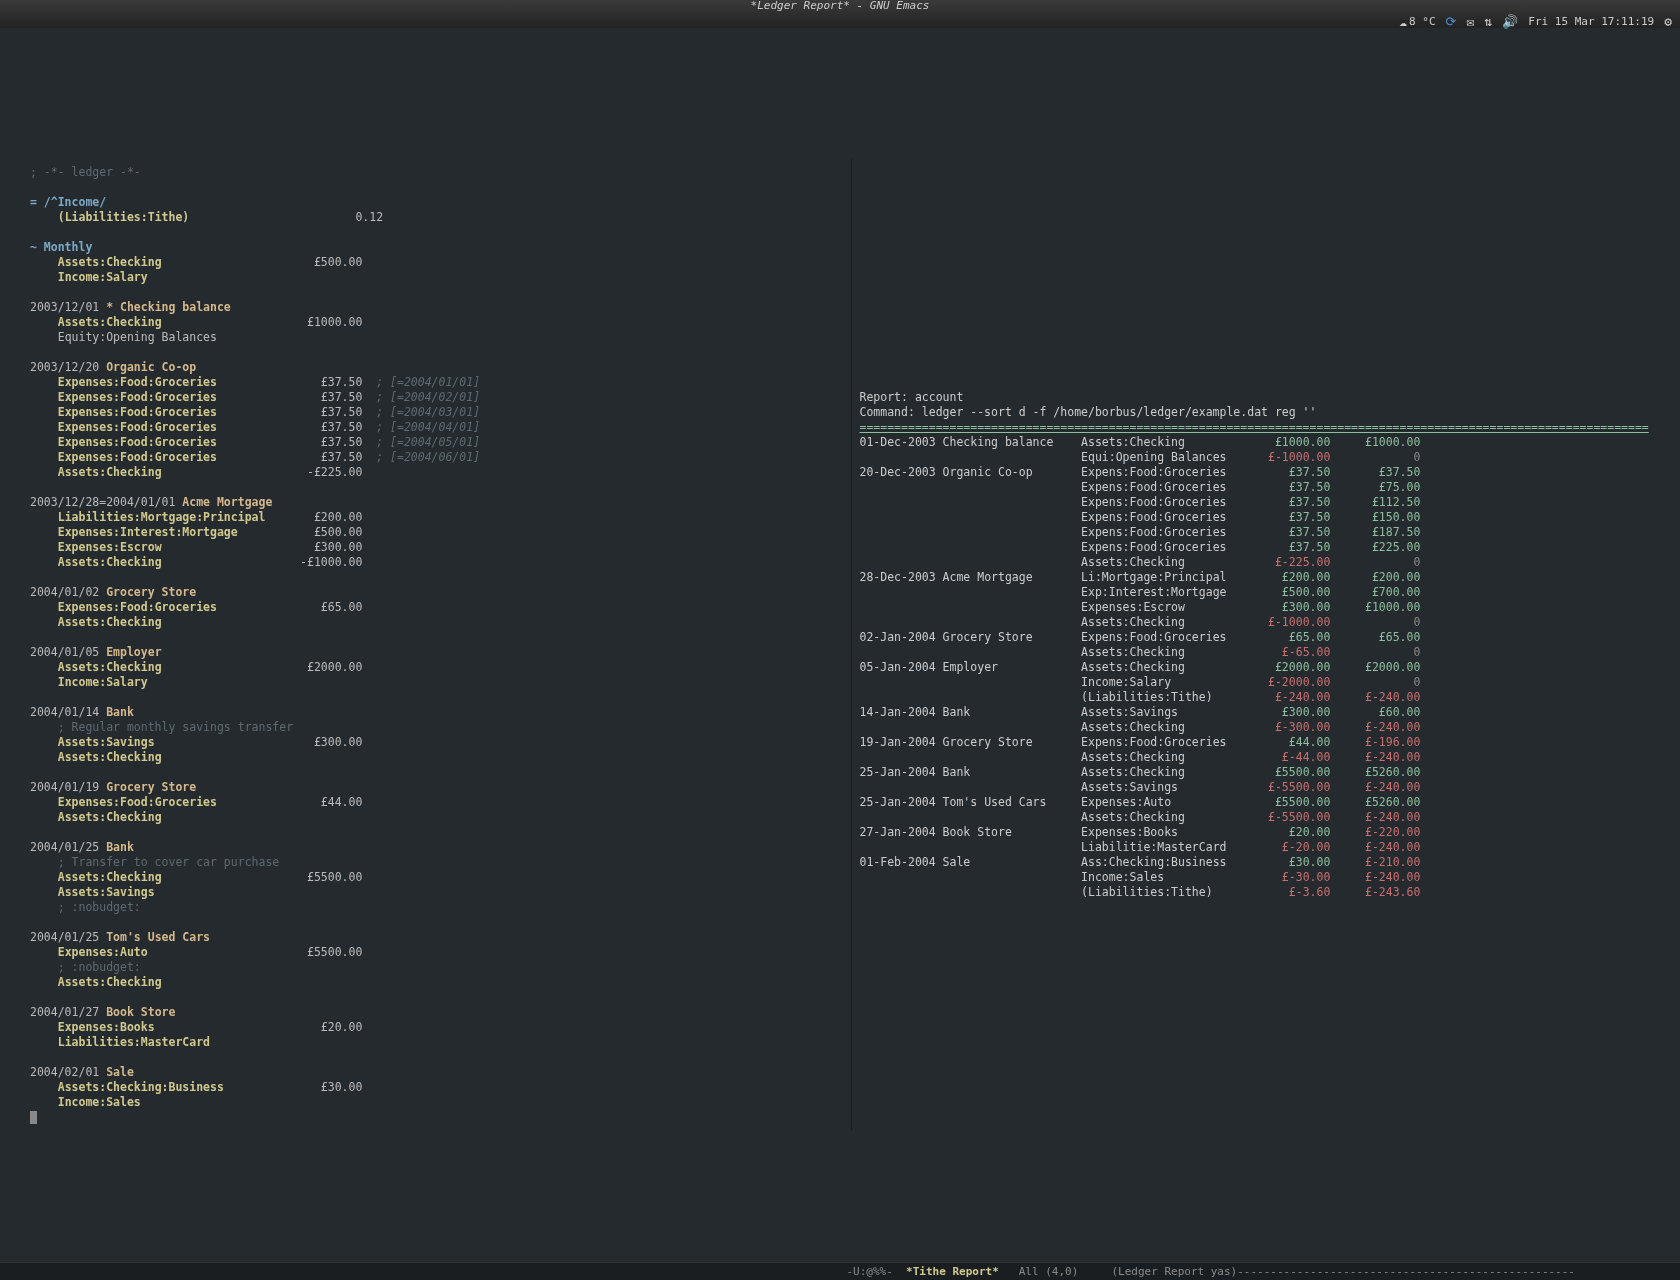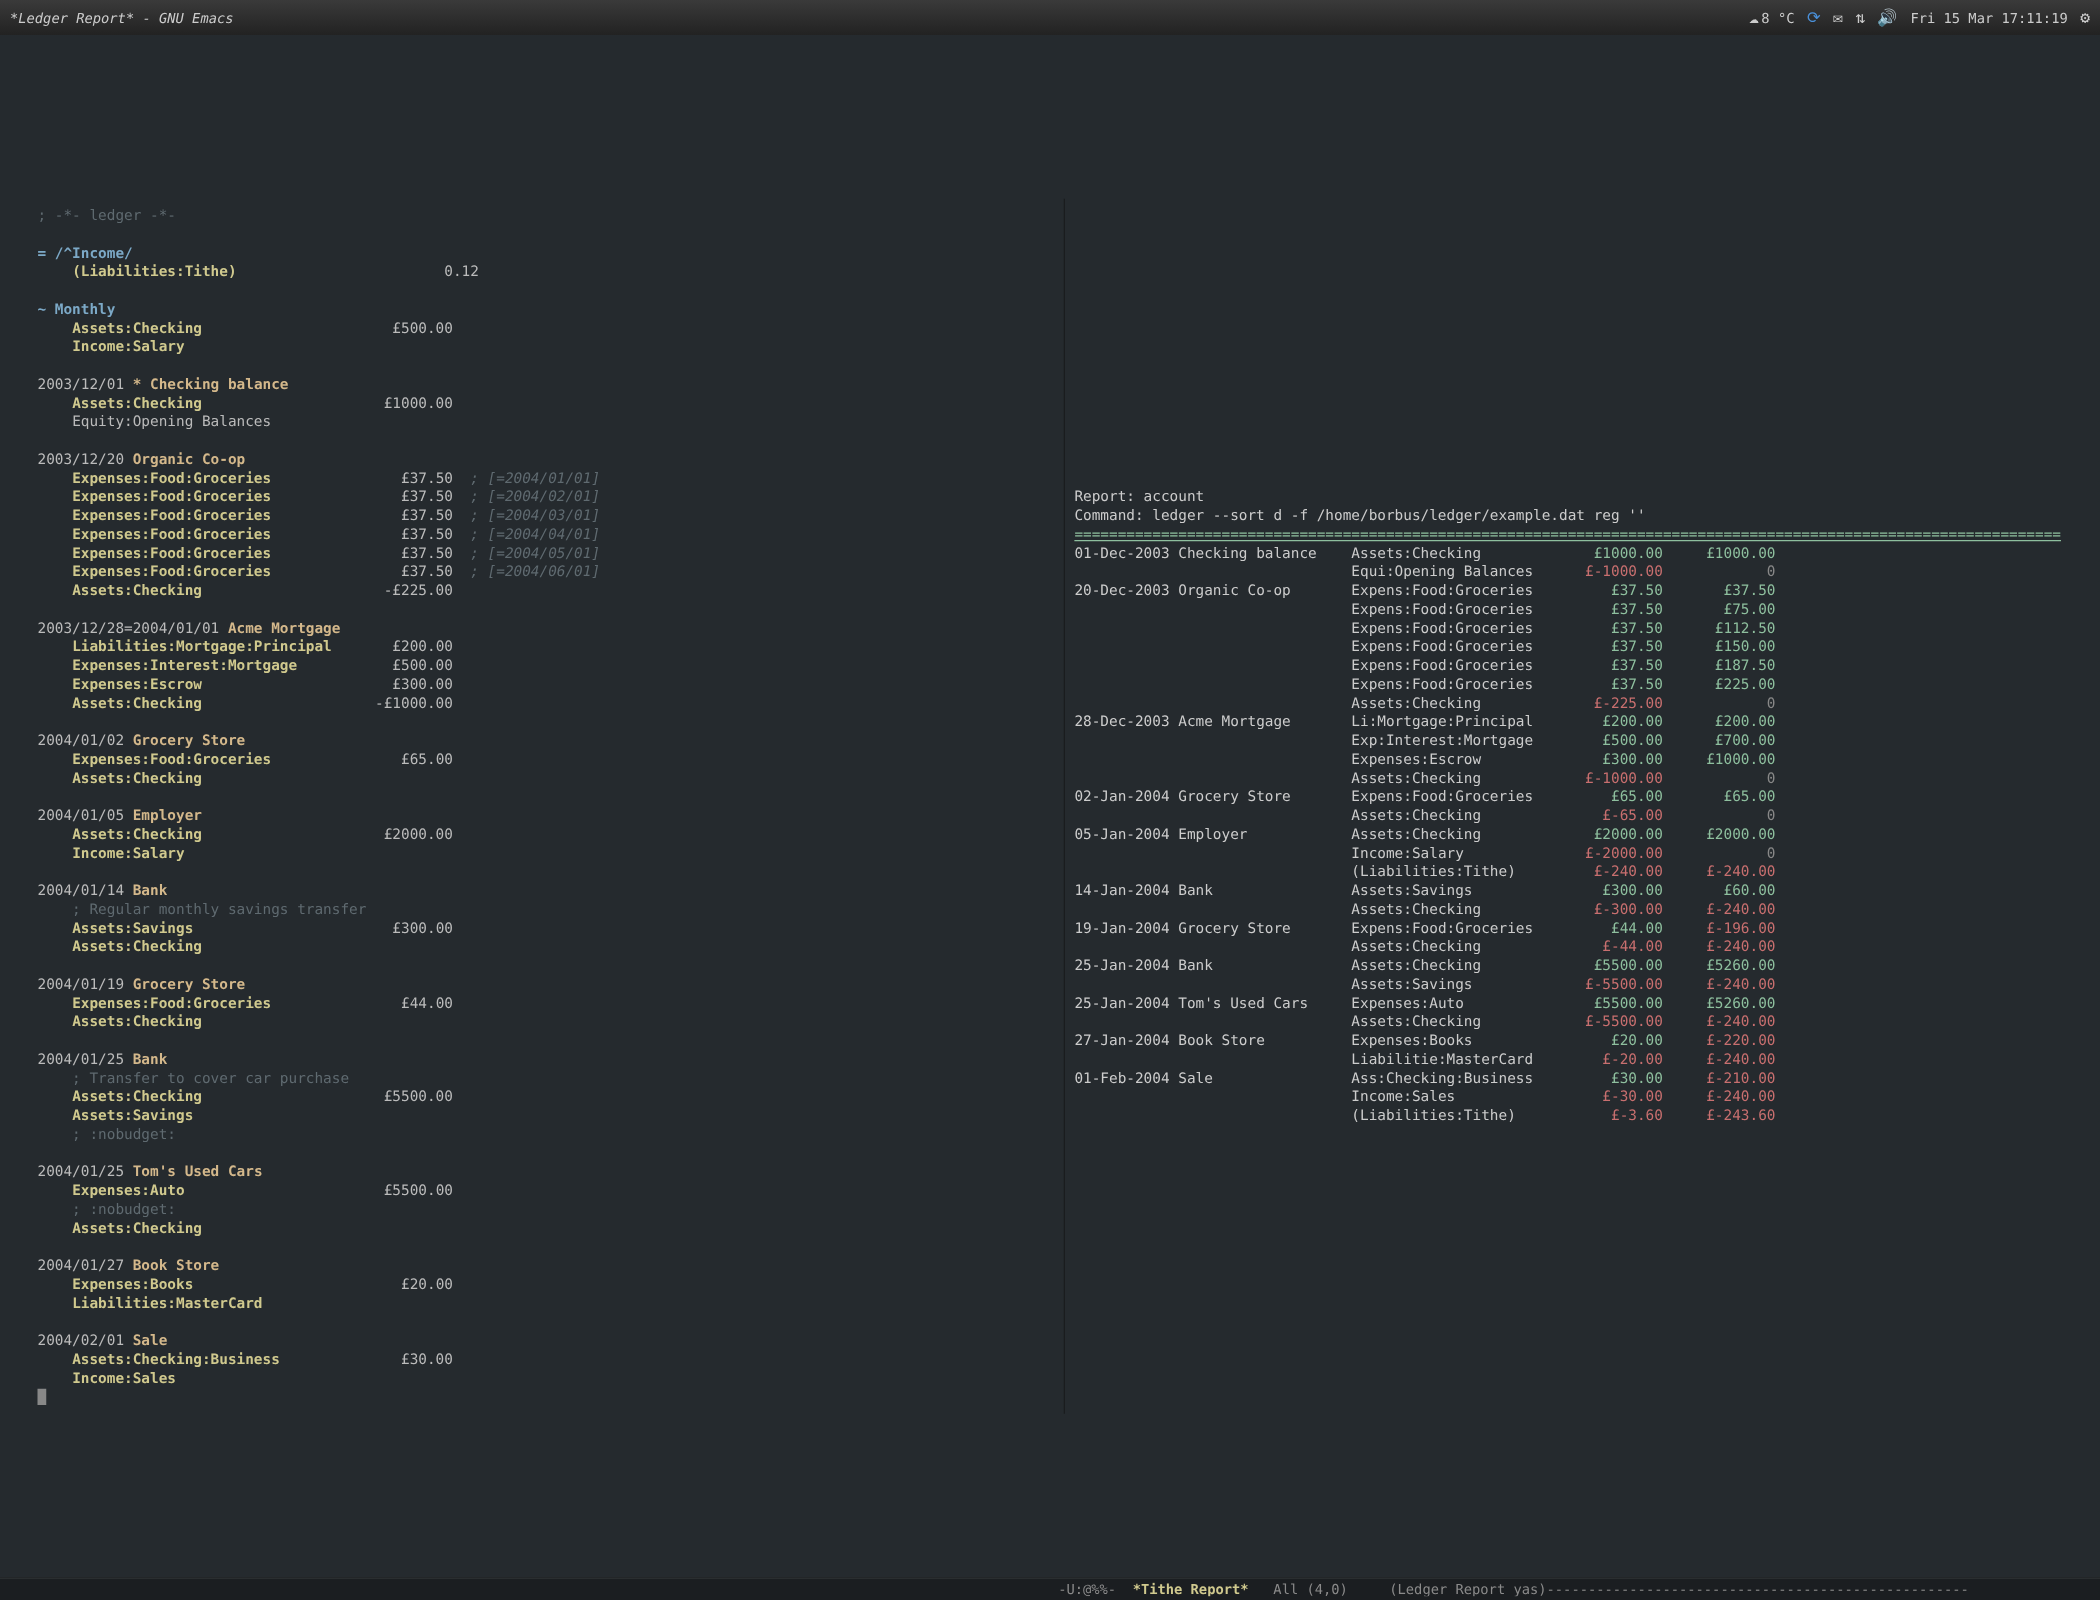--- a/index.html
+++ b/index.html
@@ -15,20 +15,21 @@
     }
     .titlebar {
       height: 28px;
       background: linear-gradient(#3a3a3a, #222);
       display: flex;
       align-items: center;
       padding: 0 8px;
       color: #ccc;
       font-size: 11px;
       position: relative;
+      flex-direction: column;
     }
     .titlebar-title { flex: 1; font-style: italic; }
     .tray { display: flex; align-items: center; gap: 10px; margin-left: auto; }
     .tray span { color: #ccc; }
     .tray .clock { font-weight: normal; }
     .tray .icon { font-size: 13px; }
     .tray .weather { display:flex; align-items:center; gap:2px;}
     .emacs-frame {
       display: flex;
       background: #252a2e;

